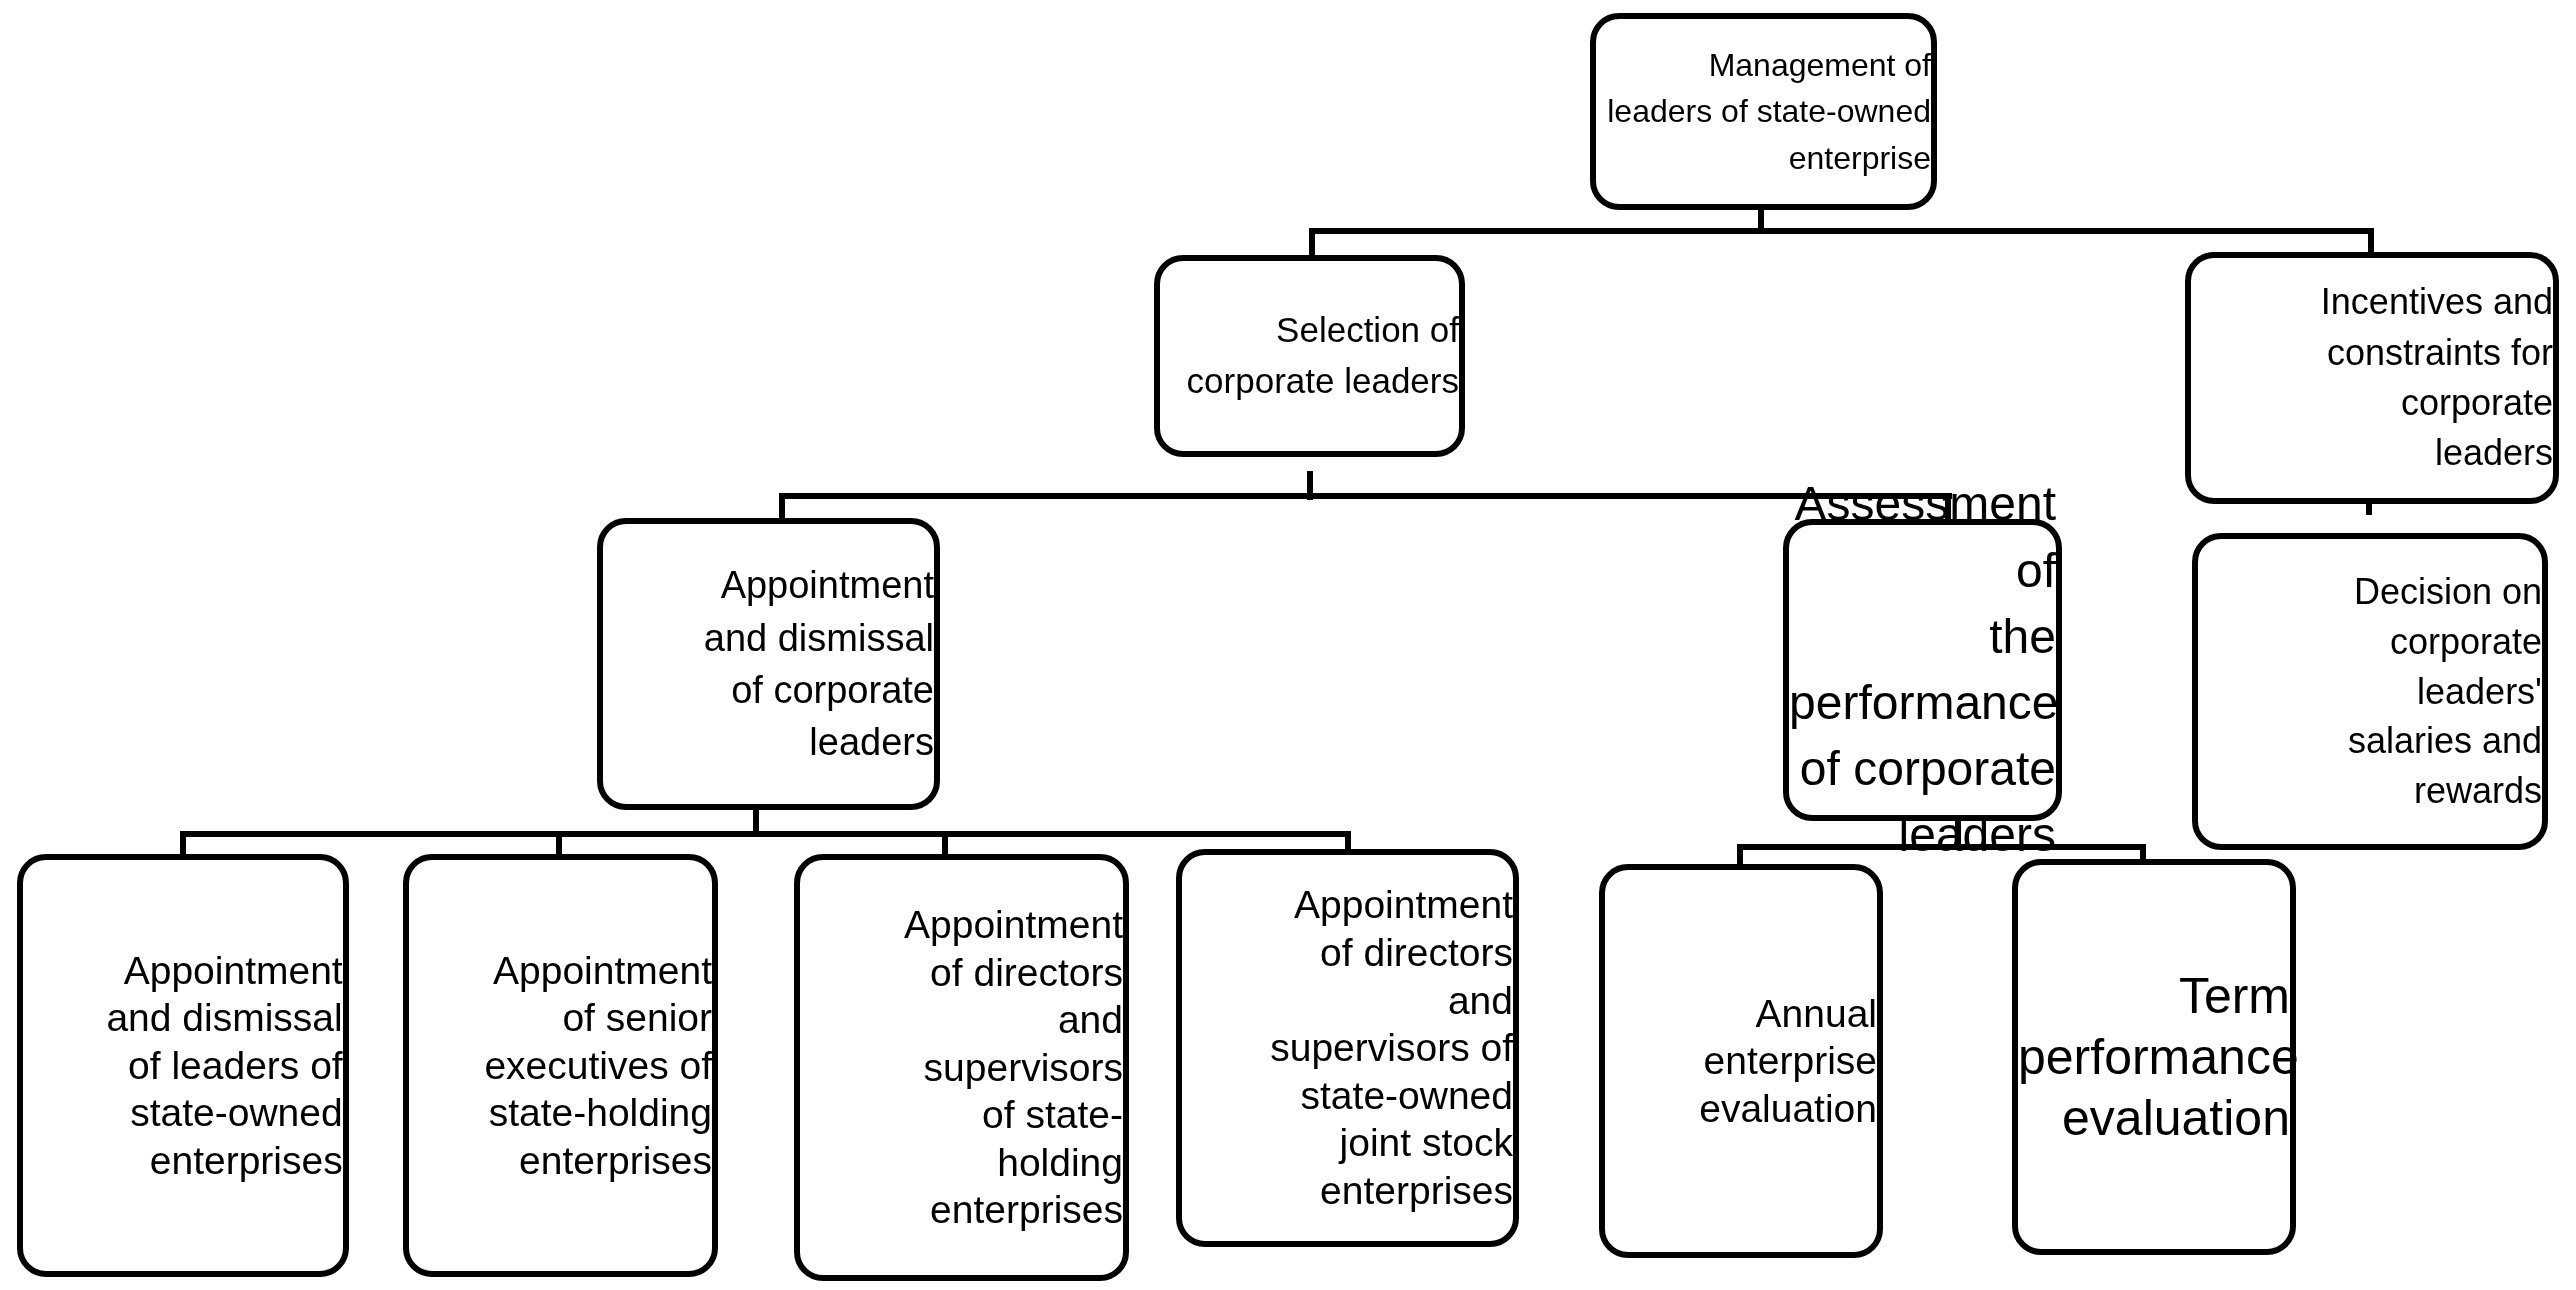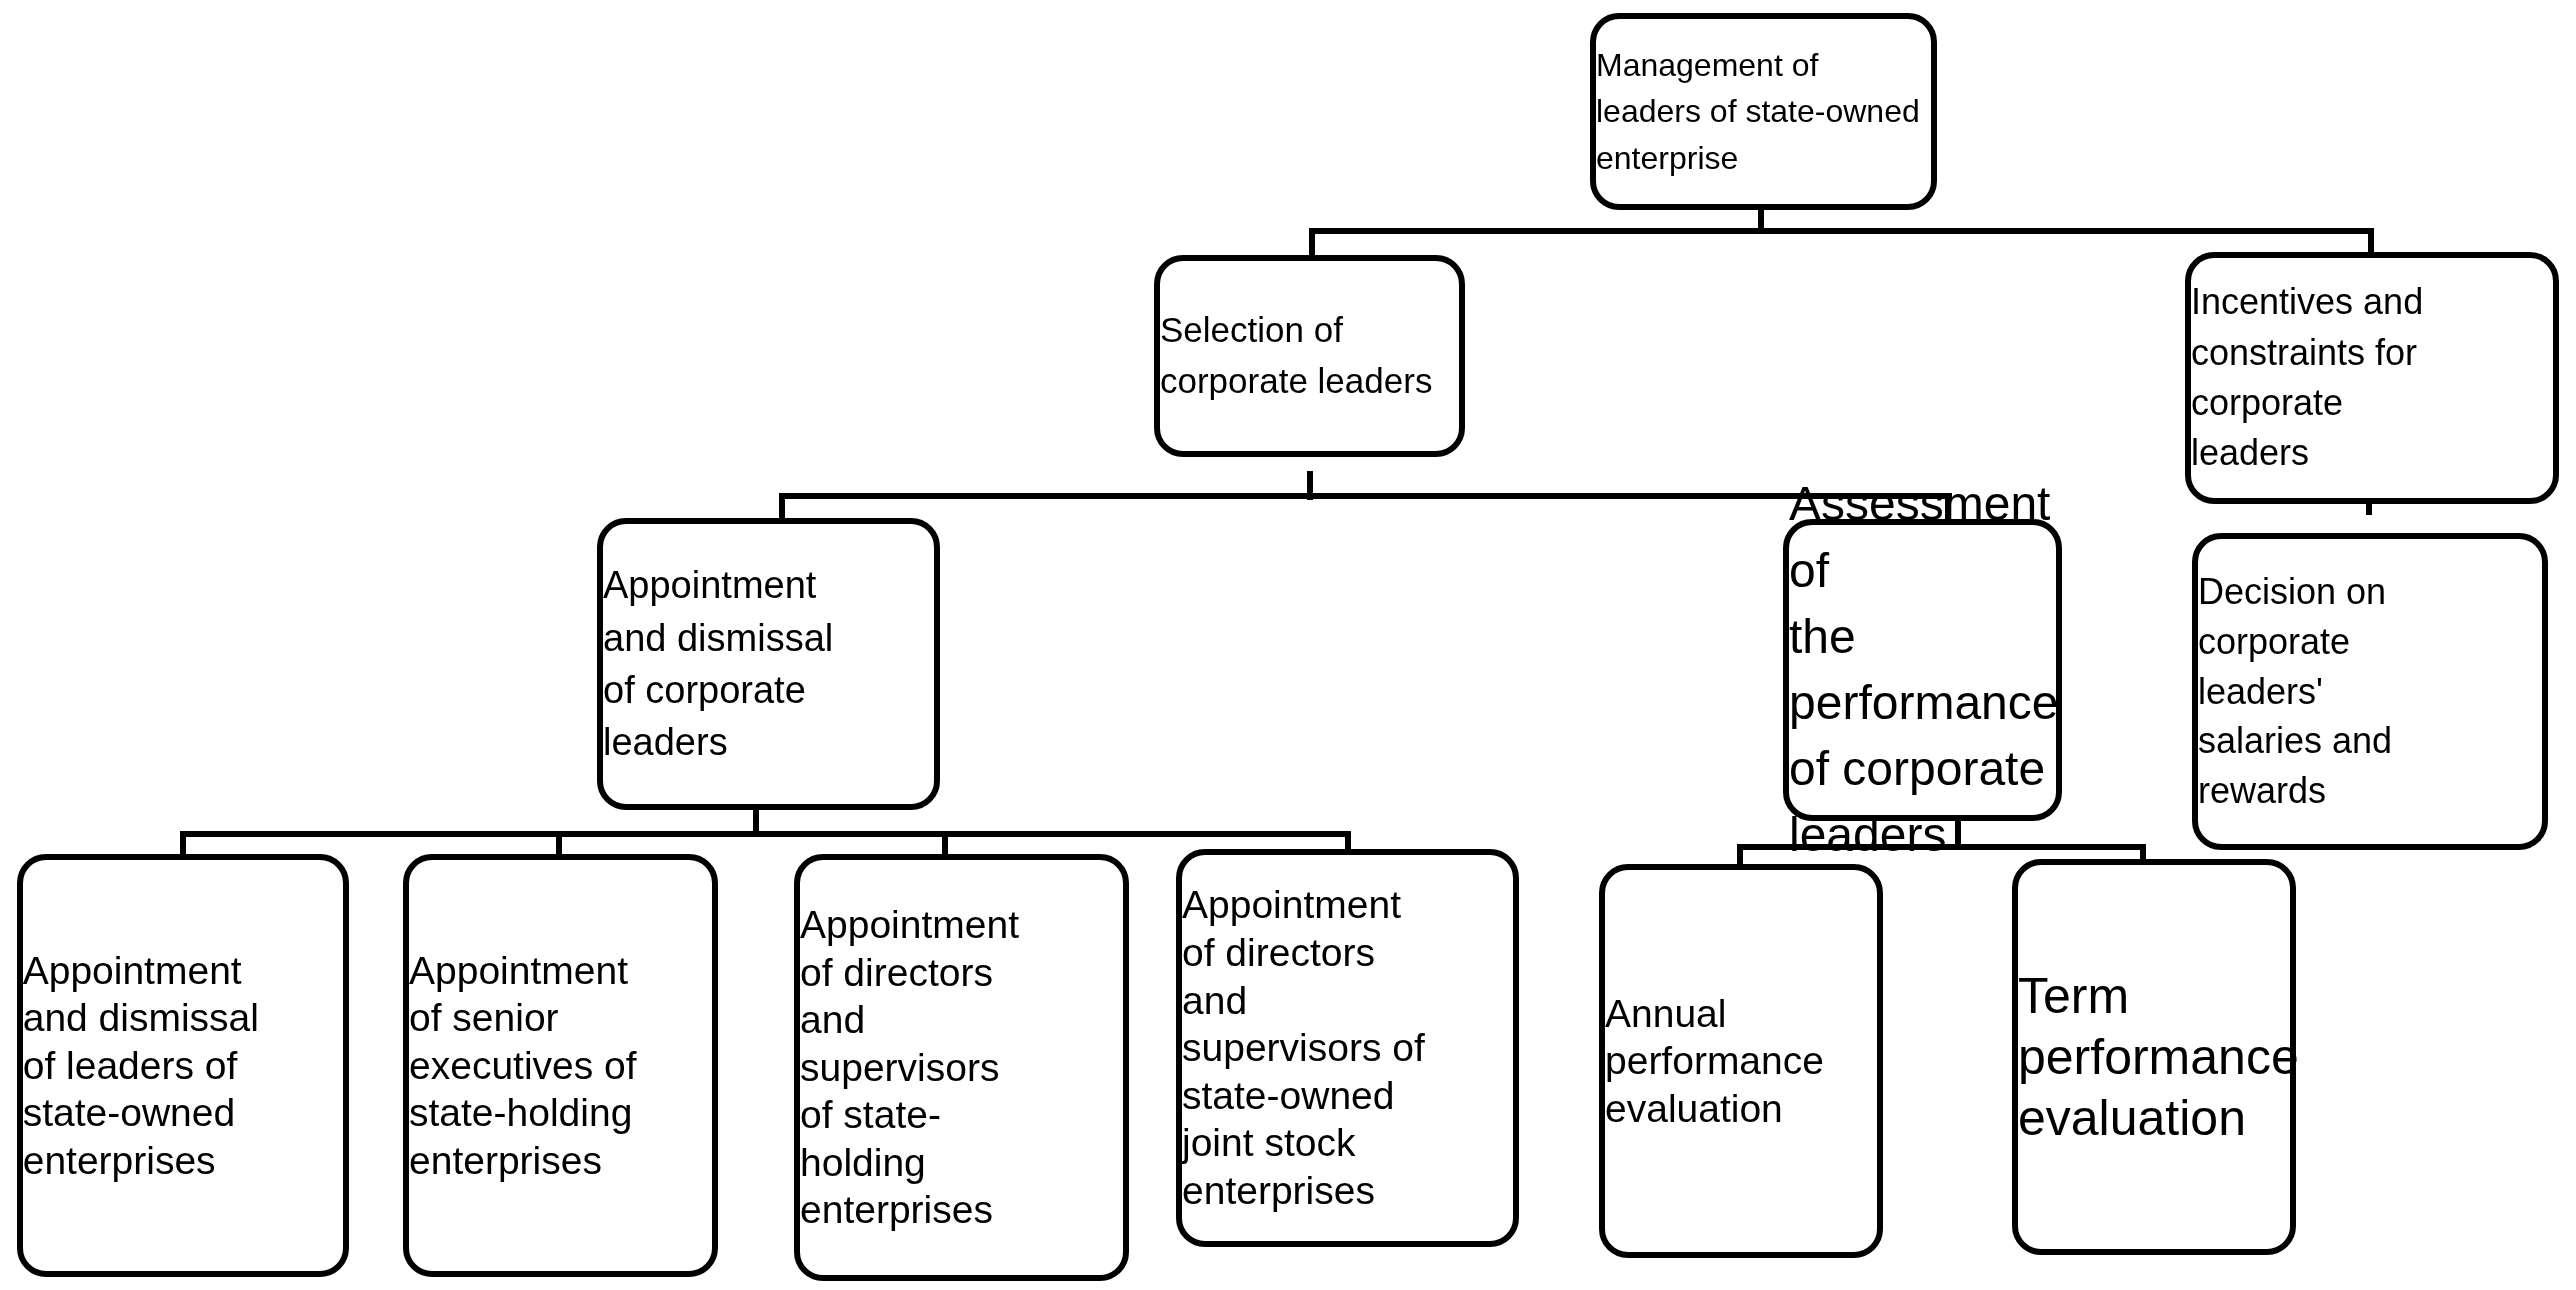--- a/index.html
+++ b/index.html
@@ -18,21 +18,21 @@
   }
   .node {
     position: absolute;
     box-sizing: border-box;
     background: #ffffff;
     border: 6px solid #000000;
     border-radius: 29px;
     display: flex;
     align-items: center;
     justify-content: center;
-    text-align: left;
+    text-align: right;
     z-index: 2;
   }
   .node .label {
     white-space: pre-line;
     display: block;
     width: 100%;
   }
   .line {
     position: absolute;
     background: #000000;
@@ -116,21 +116,21 @@
 of directors
 and
 supervisors of
 state-owned
 joint stock
 enterprises</span>
   </div>
 
   <div class="node" style="left:1599px; top:864px; width:284px; height:394px; font-size:39px; line-height:1.22;">
     <span class="label">Annual
-performance
+enterprise
 evaluation</span>
   </div>
 
   <div class="node" style="left:2012px; top:859px; width:284px; height:396px; font-size:50px; line-height:1.22;">
     <span class="label">Term
 performance
 evaluation</span>
   </div>
 
   <div class="line" style="left:1758px; top:208px; width:6px; height:26px;"></div>

